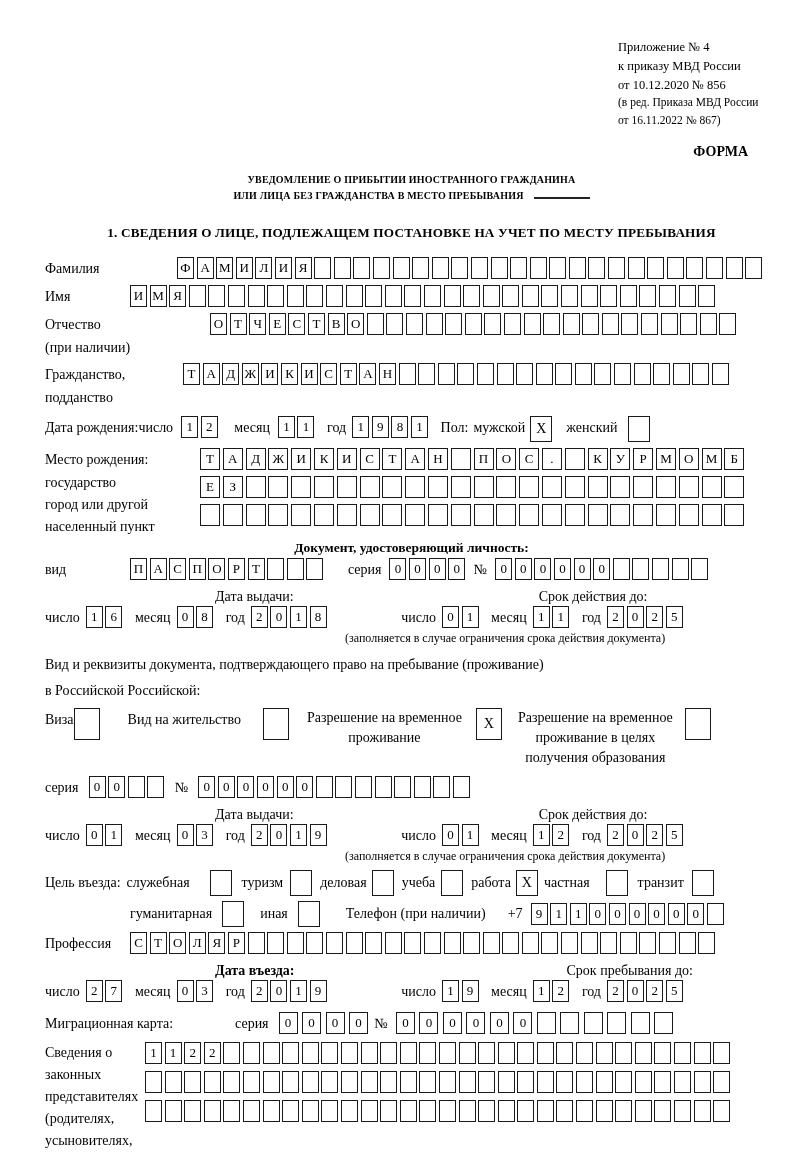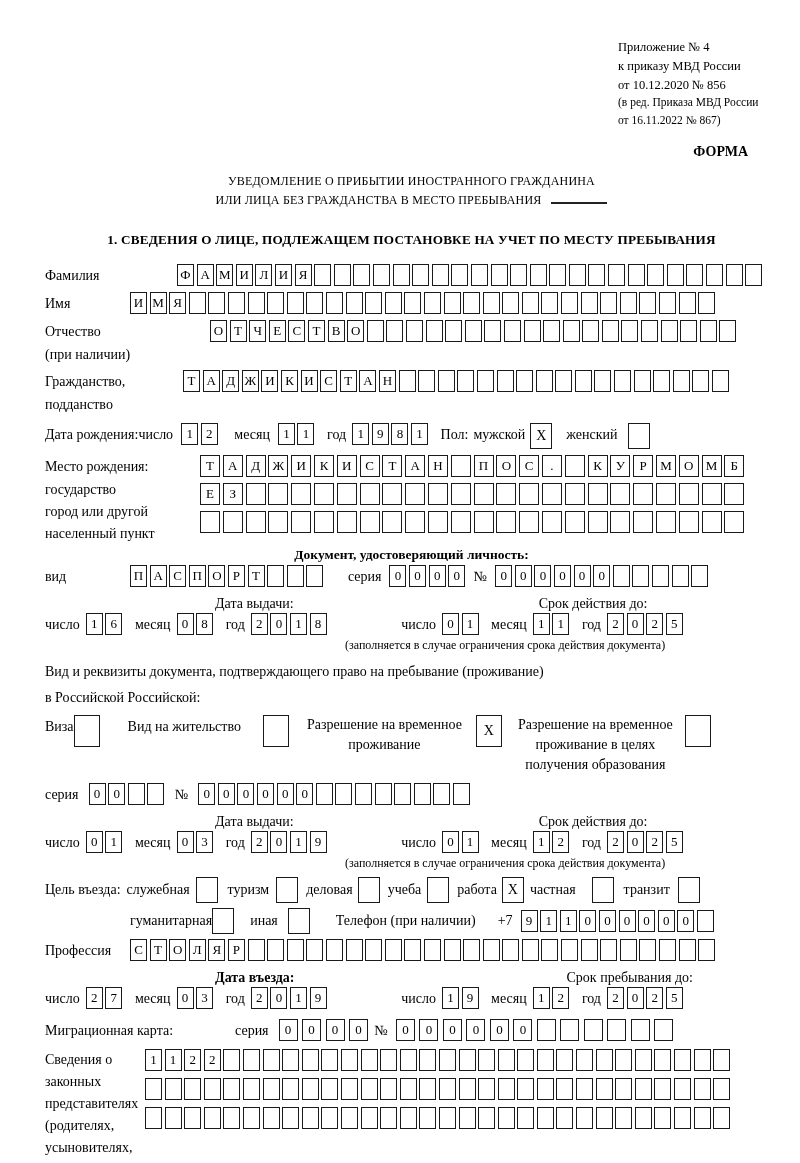--- a/index.html
+++ b/index.html
@@ -8,21 +8,21 @@
     background:#ffffff; color:#000;
     font-family:"Liberation Serif","DejaVu Serif",serif;
     font-size:14px; position:relative; overflow:hidden;
     padding:38px 22px 8px 45px; margin:0 auto;
   }
   
   .hdr-right {margin-left:573px; line-height:1.5; font-size:12.5px;}
   .hdr-right .sub {font-size:11.5px;}
   .form-label {text-align:right; padding-right:30px; font-weight:bold; margin-top:15px; font-size:14px;}
   
-  .title {text-align:center; font-weight:normal; font-size:12px; margin-top:12px; line-height:1.62; letter-spacing:0.2px;}
+  .title {text-align:center; font-weight:bold; font-size:10px; margin-top:12px; line-height:1.62; letter-spacing:0.2px;}
   .uslot {display:inline-block; width:56px; border-bottom:2px solid #222; height:0.85em; margin-left:10px;}
   .sec-heading {font-weight:bold; font-size:13.2px; margin-top:21px; text-align:center; letter-spacing:0.2px; white-space:nowrap;}
   
   .frow {display:flex; align-items:flex-start; margin-top:4px;}
   .flabel {flex:0 0 auto; line-height:24px;}
   .flabel .l2 {line-height:22px;}
   .cells {display:flex; flex:0 0 auto;}
   .cell {
     width:15px; height:20px; border:1.7px solid #1a1a1a; margin-right:2.6px;
     text-align:center; font-size:13px; line-height:20px; flex:0 0 auto;
@@ -515,38 +515,38 @@
           <span class="cell">2</span>
           <span class="cell">5</span>
         </div>
     </div>
   </div>
 
   <div class="note" style="margin-left:300px;">(заполняется в случае ограничения срока действия документа)</div>
 
   <div class="frow" style="margin-top:6px; align-items:center;">
     <span class="dlbl" style="margin-right:6px;">Цель въезда:</span>
-    <span class="dlbl" style="margin-right:6px;">служебная</span>
+    <span class="dlbl" style="margin-right:20px;">служебная</span>
     <span class="cbx"></span>
     <span class="dlbl" style="margin:0 7px 0 10px;">туризм</span>
     <span class="cbx"></span>
     <span class="dlbl" style="margin:0 5px 0 8px;">деловая</span>
     <span class="cbx"></span>
     <span class="dlbl" style="margin:0 6px 0 8px;">учеба</span>
     <span class="cbx"></span>
     <span class="dlbl" style="margin:0 5px 0 8px;">работа</span>
     <span class="cbx">X</span>
     <span class="dlbl" style="margin:0 16px 0 6px;">частная</span>
     <span class="cbx"></span>
     <span class="dlbl" style="margin:0 8px 0 10px;">транзит</span>
     <span class="cbx"></span>
   </div>
 
   <div class="frow" style="margin-top:5px; align-items:center;">
-    <span class="dlbl" style="margin-left:85px; ">гуманитарная</span>
+    <span class="dlbl" style="margin-left:85px; margin-right:10px;">гуманитарная</span>
     <span class="cbx"></span>
     <span class="dlbl" style="margin:0 10px 0 16px;">иная</span>
     <span class="cbx"></span>
     <span class="dlbl" style="margin:0 22px 0 26px;">Телефон (при наличии)</span>
     <span class="dlbl" style="margin-right:8px;">+7</span>
     <div class="cells">
         <span class="cell">9</span>
         <span class="cell">1</span>
         <span class="cell">1</span>
         <span class="cell">0</span>

